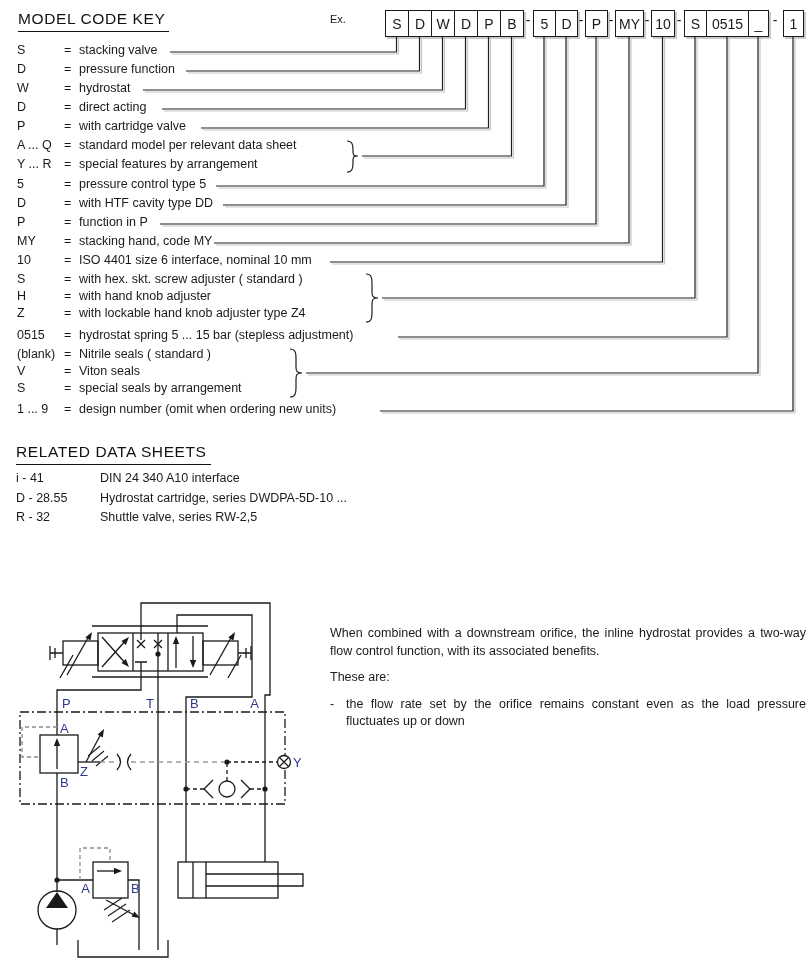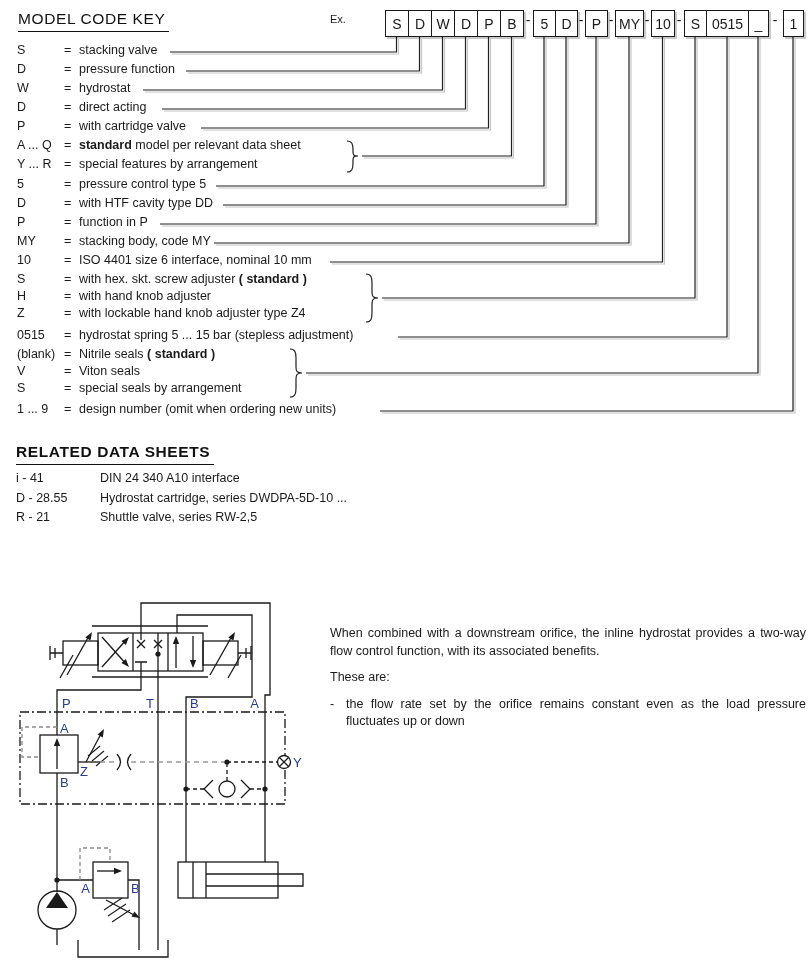--- a/index.html
+++ b/index.html
@@ -13,21 +13,21 @@
         background:#fff;box-shadow:2px 2px 0 #c9c9c9;font-size:14px;display:flex;
         align-items:center;justify-content:center;}
   .sep{position:absolute;top:12px;width:10px;text-align:center;font-size:14px;}
   
   .connectors{position:absolute;left:0;top:0;pointer-events:none;}
   
   .row{position:absolute;left:0;height:18px;font-size:12.5px;white-space:nowrap;}
   .row .code{position:absolute;left:17px;}
   .row .eq{position:absolute;left:64px;}
   .row .desc{position:absolute;left:79px;}
-  .row .desc b{font-weight:bold;}
+  .row .desc b{font-weight:normal;}
   
   .rds-row{position:absolute;left:0;height:18px;font-size:12.5px;white-space:nowrap;}
   .rds-row .code{position:absolute;left:16px;}
   .rds-row .desc{position:absolute;left:100px;}
   
   .app-text{position:absolute;left:330px;top:597px;width:476px;font-size:12.5px;
             line-height:17.5px;text-align:justify;margin-top:28px;}
   .app-text .p2{margin-top:9px;}
   .bullet{display:flex;margin-top:9px;}
   .bullet .dash{width:16px;flex:none;}
@@ -151,21 +151,21 @@
       <span class="desc"><span>with HTF cavity type DD</span><b></b><span></span></span>
     </div>
   <div class="row" style="top:215px">
       <span class="code">P</span>
       <span class="eq">=</span>
       <span class="desc"><span>function in P</span><b></b><span></span></span>
     </div>
   <div class="row" style="top:234px">
       <span class="code">MY</span>
       <span class="eq">=</span>
-      <span class="desc"><span>stacking body, code MY</span><b></b><span></span></span>
+      <span class="desc"><span>stacking hand, code MY</span><b></b><span></span></span>
     </div>
   <div class="row" style="top:253px">
       <span class="code">10</span>
       <span class="eq">=</span>
       <span class="desc"><span>ISO 4401 size 6 interface, nominal 10 mm</span><b></b><span></span></span>
     </div>
   <div class="row" style="top:272px">
       <span class="code">S</span>
       <span class="eq">=</span>
       <span class="desc"><span>with hex. skt. screw adjuster </span><b>( standard )</b><span></span></span>
@@ -199,31 +199,31 @@
       <span class="code">S</span>
       <span class="eq">=</span>
       <span class="desc"><span>special seals by arrangement</span><b></b><span></span></span>
     </div>
   <div class="row" style="top:402px">
       <span class="code">1 ... 9</span>
       <span class="eq">=</span>
       <span class="desc"><span>design number (omit when ordering new units)</span><b></b><span></span></span>
     </div>
 
-  <div class="heading" style="left:16px;top:443px;font-weight:bold;">RELATED DATA SHEETS</div>
+  <div class="heading" style="left:16px;top:443px;">RELATED DATA SHEETS</div>
   <div class="rds-row" style="top:471px">
       <span class="code">i - 41</span>
       <span class="desc">DIN 24 340  A10  interface</span>
     </div>
   <div class="rds-row" style="top:491px">
       <span class="code">D - 28.55</span>
       <span class="desc">Hydrostat cartridge, series DWDPA-5D-10 ...</span>
     </div>
   <div class="rds-row" style="top:510px">
-      <span class="code">R - 21</span>
+      <span class="code">R - 32</span>
       <span class="desc">Shuttle valve, series RW-2,5</span>
     </div>
 
 
   <div class="app-text">
     <div class="p1">When combined with a downstream orifice, the inline hydrostat provides a two-way flow control function, with its associated benefits.</div>
     <div class="p2">These are:</div>
     <div class="bullet">
       <span class="dash">-</span>
       <span>the flow rate set by the orifice remains constant even as the load pressure fluctuates up or down</span>

